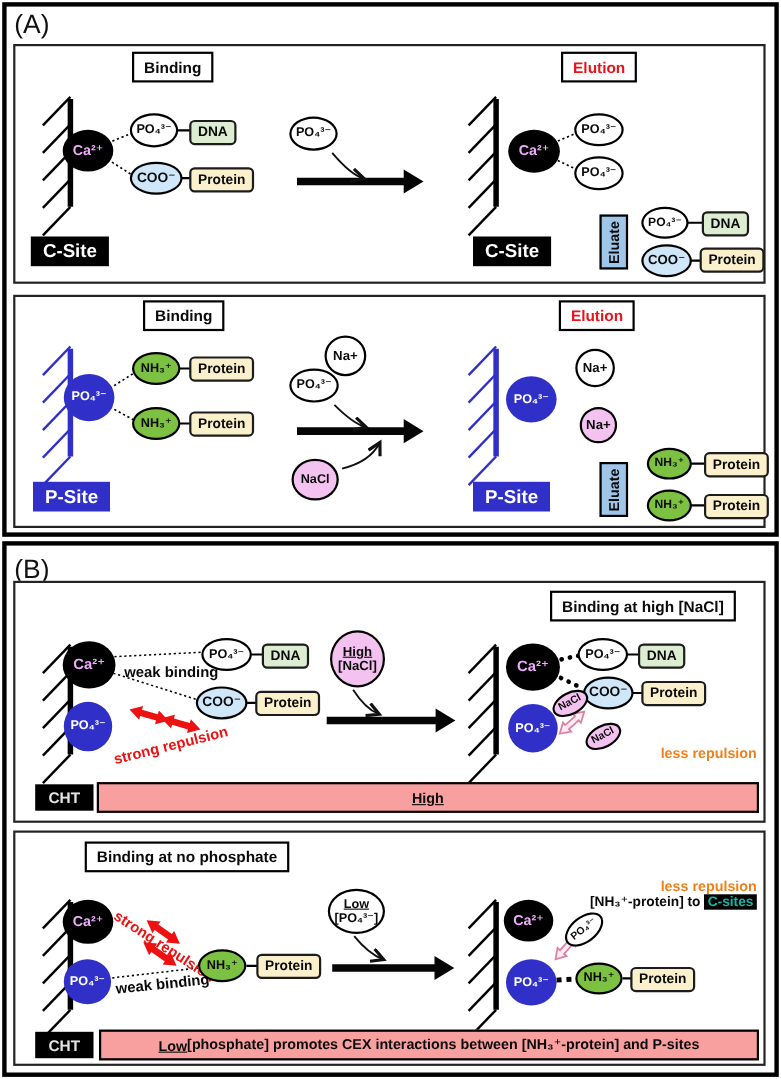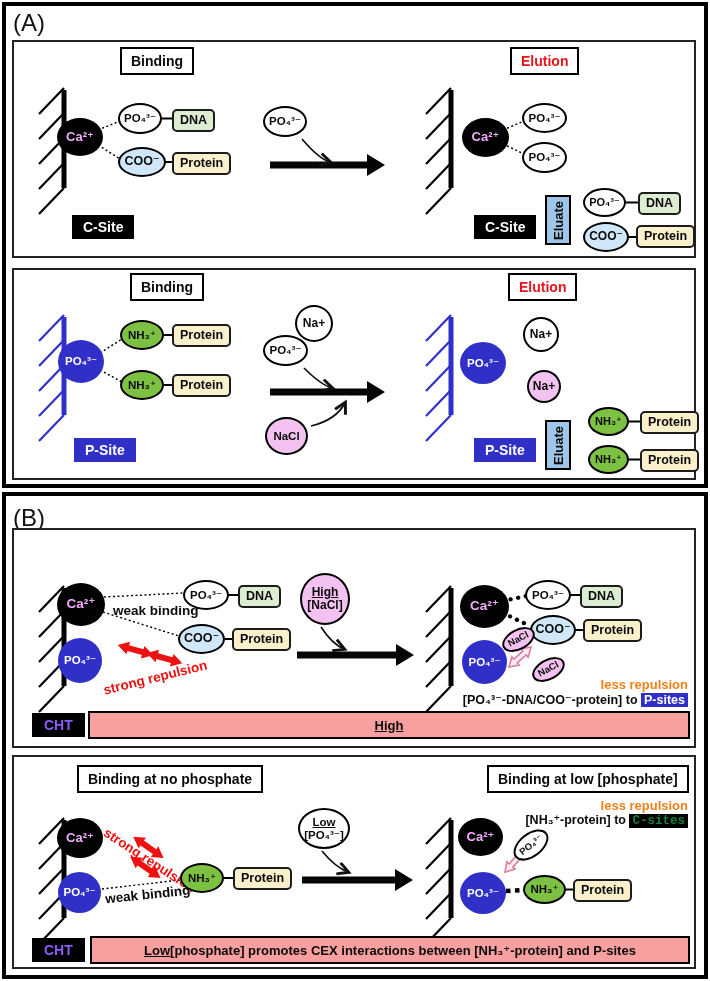--- a/index.html
+++ b/index.html
@@ -12,46 +12,46 @@
        font-family:"Liberation Sans","DejaVu Sans",sans-serif;color:#0a0a0a;}
   .panel{position:absolute;left:2px;width:706px;border:4px solid #000;background:#fff;box-sizing:border-box;}
   .panelA{top:2px;height:486px;}
   .panelB{top:492px;height:487px;}
   .plabel{position:absolute;left:7px;top:3px;font-size:24px;font-weight:400;color:#111;}
   .scene{position:absolute;left:6px;width:684px;border:2px solid #232323;background:#fff;box-sizing:border-box;}
   .lay{position:absolute;left:0;top:0;}
   .caption{position:absolute;border:2px solid #000;background:#fff;font-weight:bold;font-size:14px;
            line-height:1;padding:5px 9px;white-space:nowrap;}
   .caption.red{color:var(--elured);text-align:right;}
-  .site{position:absolute;background:#000;color:#fff;font-weight:bold;font-size:14px;line-height:1;
-        padding:5px 11px;white-space:nowrap;margin-left:44px;}
+  .site{position:absolute;background:#000;color:#fff;font-weight:bold;font-size:17px;line-height:1;
+        padding:5px 11px;white-space:nowrap;}
   .site.blue{background:var(--blue);}
   .ell{position:absolute;border-radius:50%;display:flex;flex-direction:column;align-items:center;
        justify-content:center;text-align:center;font-weight:bold;background:#fff;border:2px solid #000;
        box-sizing:border-box;line-height:1.1;font-size:12px;}
   .ell.black{background:#000;color:#f0abfc;border:none;}
   .ell.blue{background:var(--blue);color:#fff;border:none;}
   .ell.green{background:var(--green);}
   .ell.pink{background:var(--pink);}
   .ell.lblue{background:var(--lblue);}
   .chip{position:absolute;border:2px solid #1c1c1c;border-radius:5px;background:var(--cream);
         font-weight:bold;font-size:12.5px;line-height:1;padding:3px 6px;white-space:nowrap;}
   .chip.green{background:var(--lgreen);}
   .eluate{position:absolute;width:26px;height:50px;background:var(--eluate);border:2px solid #000;
           display:flex;align-items:center;justify-content:center;box-sizing:border-box;}
   .eluate span{transform:rotate(-90deg);font-weight:bold;font-size:13px;white-space:nowrap;}
   .freetext{position:absolute;font-weight:bold;font-size:13.5px;white-space:nowrap;}
   .redtext{color:var(--red);}
   .note-orange{position:absolute;color:var(--orange);font-weight:bold;font-size:13px;white-space:nowrap;}
   .note-black{position:absolute;font-weight:bold;font-size:12.5px;white-space:nowrap;}
   .hl-blue{background:var(--blue);color:#fff;padding:0 3px;}
-  .hl-black{background:#000;color:#15803d;padding:0 3px;font-family:Liberation Mono, monospace;}
+  .hl-black{background:#000;color:#14b8a6;padding:0 3px;}
   .banner{position:absolute;background:var(--banner);border:2px solid #000;display:flex;align-items:center;
           justify-content:center;font-weight:bold;font-size:13px;white-space:nowrap;box-sizing:border-box;}
-  .cht{position:absolute;background:#000;color:#8b5cf6;font-weight:bold;font-size:14px;padding:5px 12px;line-height:1;}
+  .cht{position:absolute;background:#000;color:#e5e5e5;font-weight:bold;font-size:14px;padding:5px 12px;line-height:1;}
   .u{text-decoration:underline;}
 </style>
 </head>
 <body>
 
 <svg width="0" height="0" style="position:absolute">
   <defs>
     <marker id="ah" markerWidth="9" markerHeight="9" refX="6.5" refY="4" orient="auto">
       <path d="M0.5,0.5 L7,4 L0.5,7.5" fill="none" stroke="#111" stroke-width="1.7"></path>
     </marker>
@@ -187,20 +187,21 @@
           </g>
         <g transform="translate(150,128) rotate(16)">
             <use href="#dbl" x="-18" fill="#ee1111"></use>
           </g>
         <path d="M283 121.5 H382 V114 L400 125 L382 136 V128.5 H283 Z" fill="#050505"></path>
         <path d="M307,97 Q318,114 330,119" fill="none" stroke="#111" stroke-width="1.7" marker-end="url(#ah)"></path>
         <g transform="translate(506,127) rotate(-42)">
             <use href="#odbl" x="-15"></use>
           </g>
       </svg>
+      <div class="caption" style="left:486px;top:7px;">Binding at high [NaCl]</div>
       <div class="ell black" style="left:43px;top:53px;width:48px;height:43px;font-size:13.5px;">Ca²⁺</div>
       <div class="freetext" style="left:99px;top:73px;">weak binding</div>
       <div class="ell" style="left:169px;top:50px;width:46px;height:30px;font-size:11.5px;">PO₄³⁻</div>
       <div class="chip green" style="left:224px;top:55px;">DNA</div>
       <div class="ell lblue" style="left:164px;top:94px;width:47px;height:30px;font-size:12.5px;">COO⁻</div>
       <div class="chip" style="left:218px;top:98px;">Protein</div>
       <div class="ell blue" style="left:44px;top:108px;width:44px;height:45px;font-size:11.5px;">PO₄³⁻</div>
       <div class="freetext redtext" style="left:88px;top:140px;transform:rotate(-14deg);">strong repulsion</div>
       <div class="ell pink" style="left:286px;top:43px;width:50px;height:52px;font-size:12px;">
         <span class="u">High</span>
@@ -208,23 +209,20 @@
       </div>
       <div class="ell black" style="left:446px;top:55px;width:49px;height:43px;font-size:13.5px;">Ca²⁺</div>
       <div class="ell" style="left:511px;top:50px;width:46px;height:30px;font-size:11.5px;">PO₄³⁻</div>
       <div class="chip green" style="left:566px;top:55px;">DNA</div>
       <div class="ell lblue" style="left:516px;top:85px;width:46px;height:30px;font-size:12.5px;">COO⁻</div>
       <div class="chip" style="left:569px;top:89px;">Protein</div>
       <div class="ell blue" style="left:448px;top:110px;width:45px;height:44px;font-size:11.5px;">PO₄³⁻</div>
       <div class="ell pink" style="left:487px;top:99px;width:35px;height:21px;font-size:9.5px;transform:rotate(-28deg);">NaCl</div>
       <div class="ell pink" style="left:517px;top:129px;width:35px;height:21px;font-size:9.5px;transform:rotate(-28deg);">NaCl</div>
       <div class="note-orange" style="right:6px;top:147px;">less repulsion</div>
-      <div class="note-black" style="right:6px;top:162px;">
-        <span>[PO₄³⁻-DNA/COO⁻-protein] to </span><span class="hl-blue">P-sites</span>
-      </div>
       <div class="cht" style="left:18px;top:183px;">CHT</div>
       <div class="banner" style="left:74px;top:181px;width:602px;height:28px;">
         <span class="u">High</span>
       </div>
     </div>
 
     <div class="scene" style="top:259px;height:214px;">
       <svg class="lay" width="680" height="210">
         <use href="#wall" transform="translate(20,59)" stroke="#000"></use>
         <use href="#wall" transform="translate(407,59)" stroke="#000"></use>
@@ -242,21 +240,20 @@
         <g transform="translate(131,110) rotate(35)">
             <use href="#dbl" x="-18" fill="#ee1111"></use>
           </g>
         <path d="M288 119.5 H381 V112 L399 123 L381 134 V126.5 H288 Z" fill="#050505"></path>
         <path d="M308,94 Q321,110 334,115" fill="none" stroke="#111" stroke-width="1.7" marker-end="url(#ah)"></path>
         <g transform="translate(501,104) rotate(-48)">
             <use href="#odbl" x="-15"></use>
           </g>
       </svg>
       <div class="caption" style="left:63px;top:8px;">Binding at no phosphate</div>
-      <div class="caption" style="left:473px;top:8px;">Binding at low [phosphate]</div>
       <div class="ell black" style="left:43px;top:61px;width:46px;height:40px;font-size:13px;">Ca²⁺</div>
       <div class="freetext redtext" style="left:95px;top:68px;transform:rotate(33deg);transform-origin:left top;">strong repulsion</div>
       <div class="ell blue" style="left:44px;top:115px;width:43px;height:41px;font-size:11.5px;">PO₄³⁻</div>
       <div class="freetext" style="left:91px;top:130px;transform:rotate(-6deg);">weak binding</div>
       <div class="ell green" style="left:166px;top:106px;width:44px;height:30px;font-size:11.5px;">NH₃⁺</div>
       <div class="chip" style="left:219px;top:110px;">Protein</div>
       <div class="ell" style="left:284px;top:51px;width:52px;height:41px;font-size:11.5px;">
         <span class="u">Low</span>
         <span>[PO₄³⁻]</span>
       </div>

